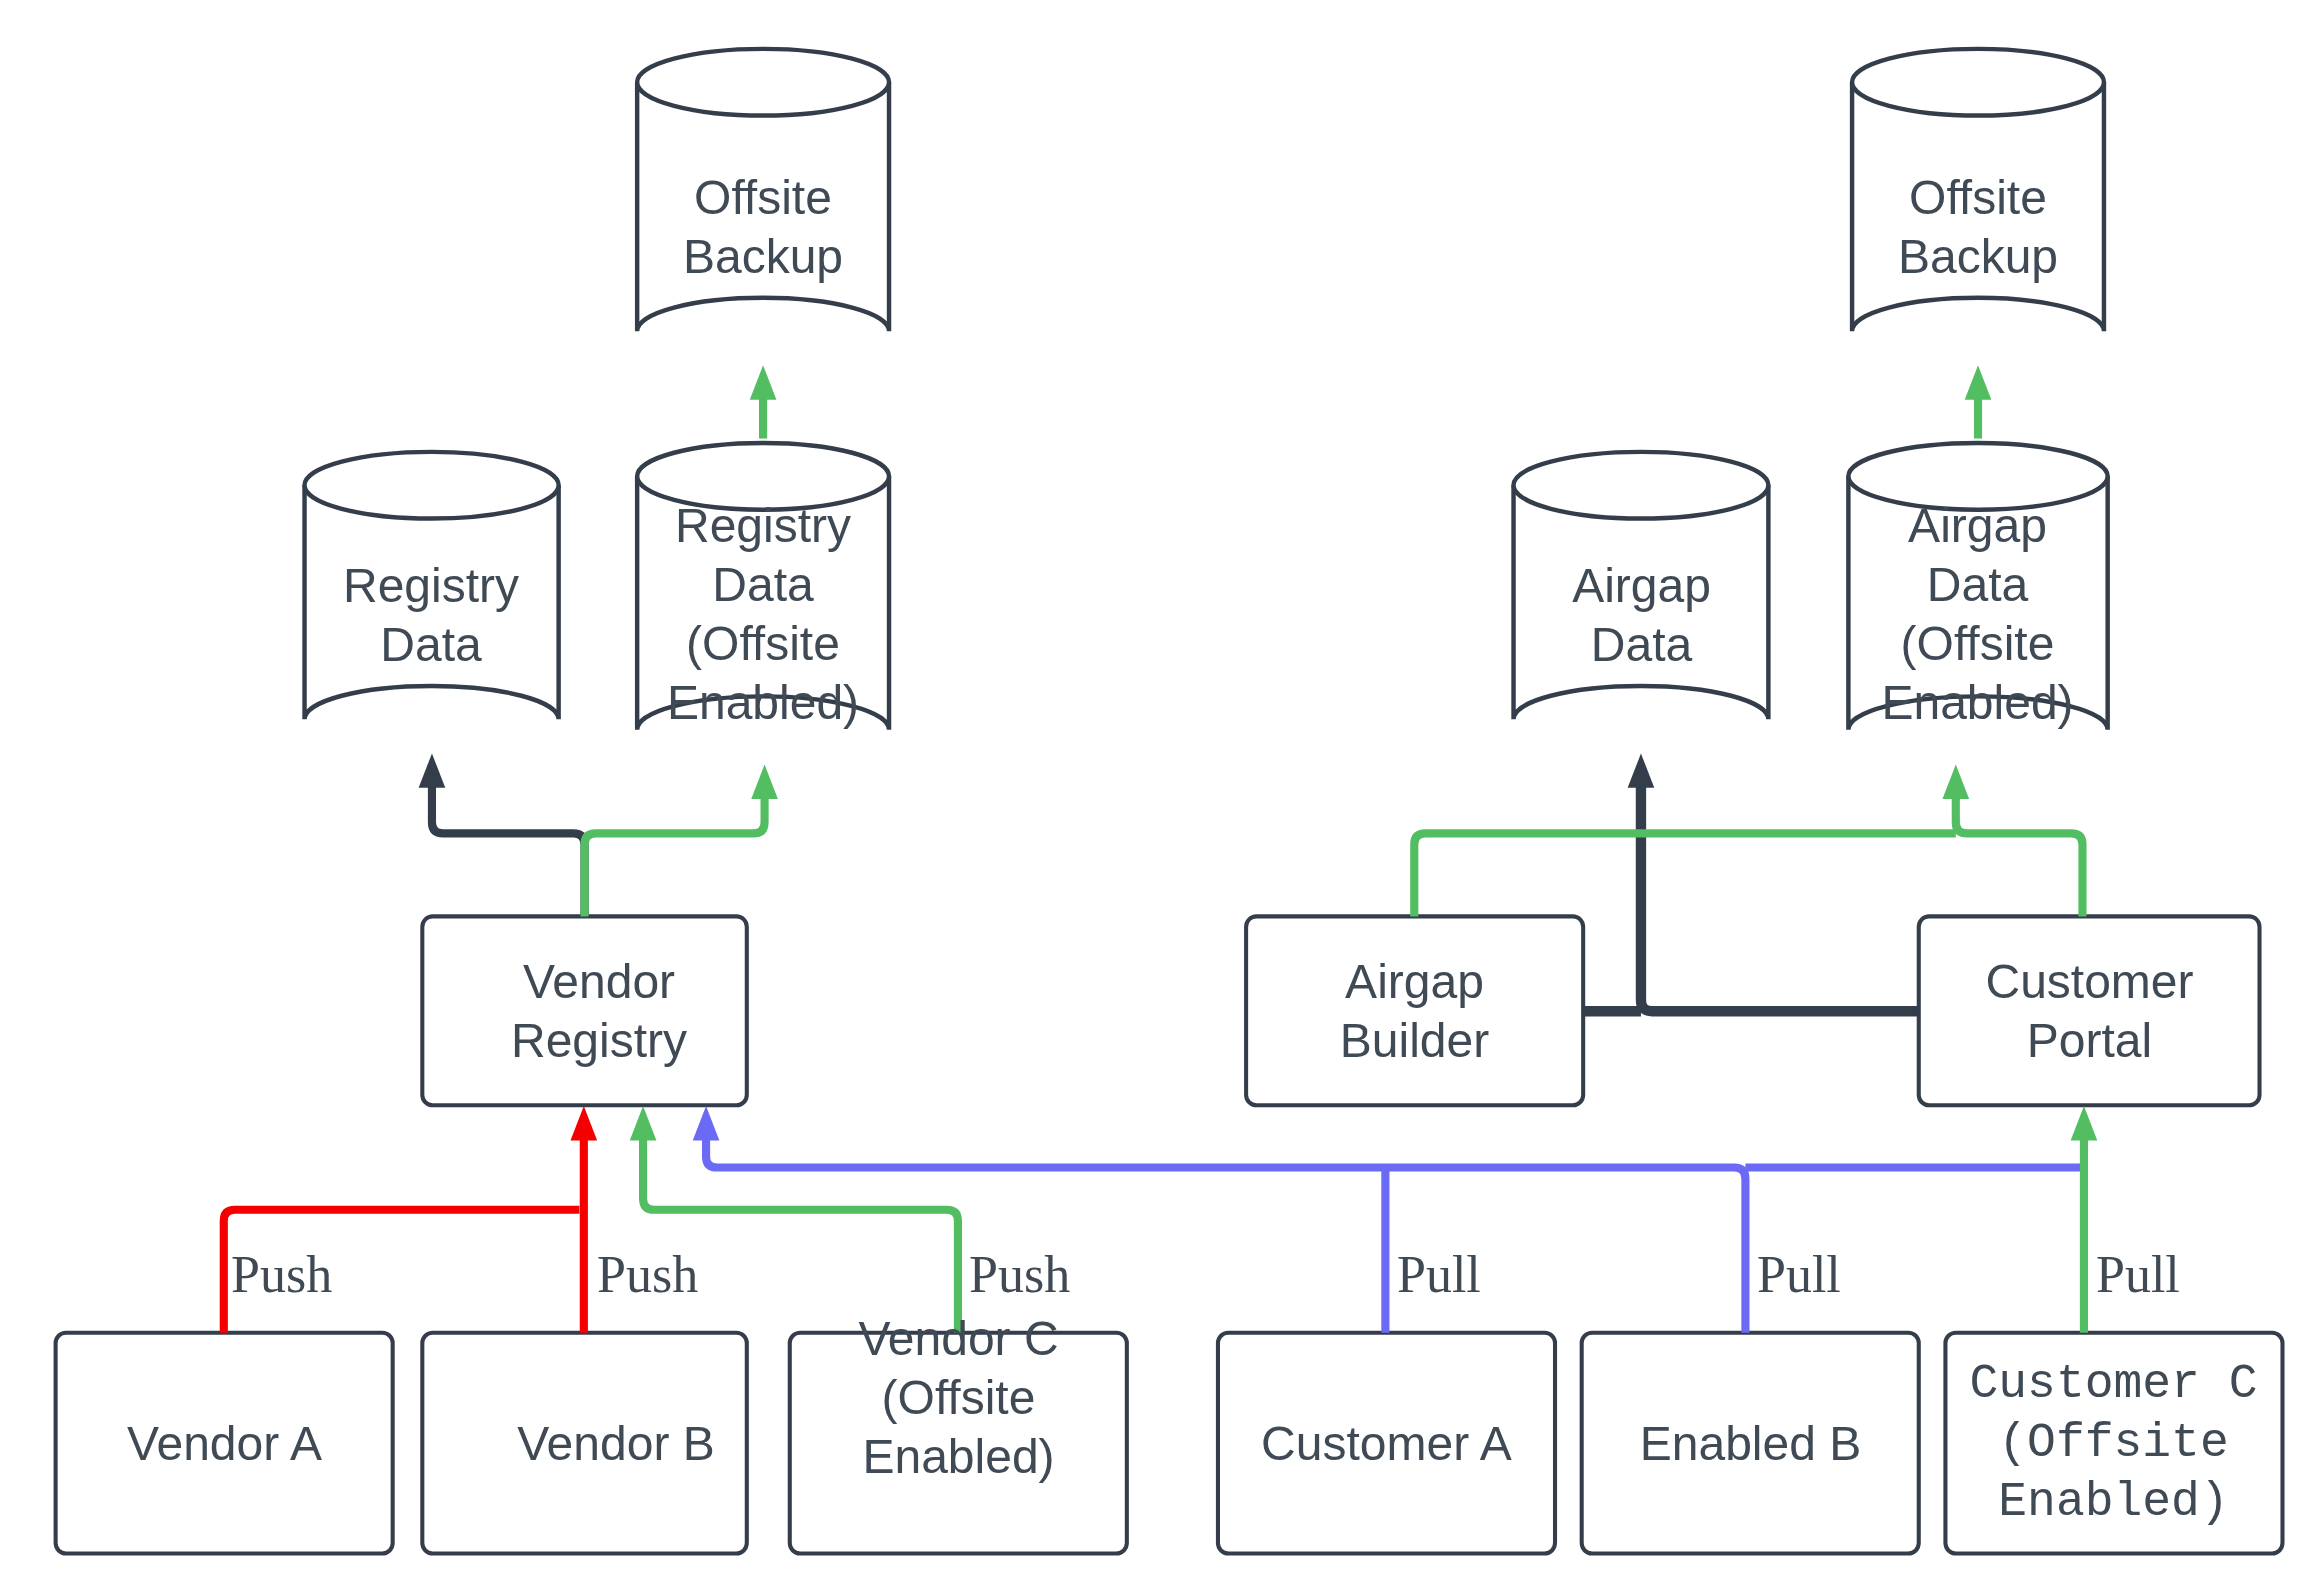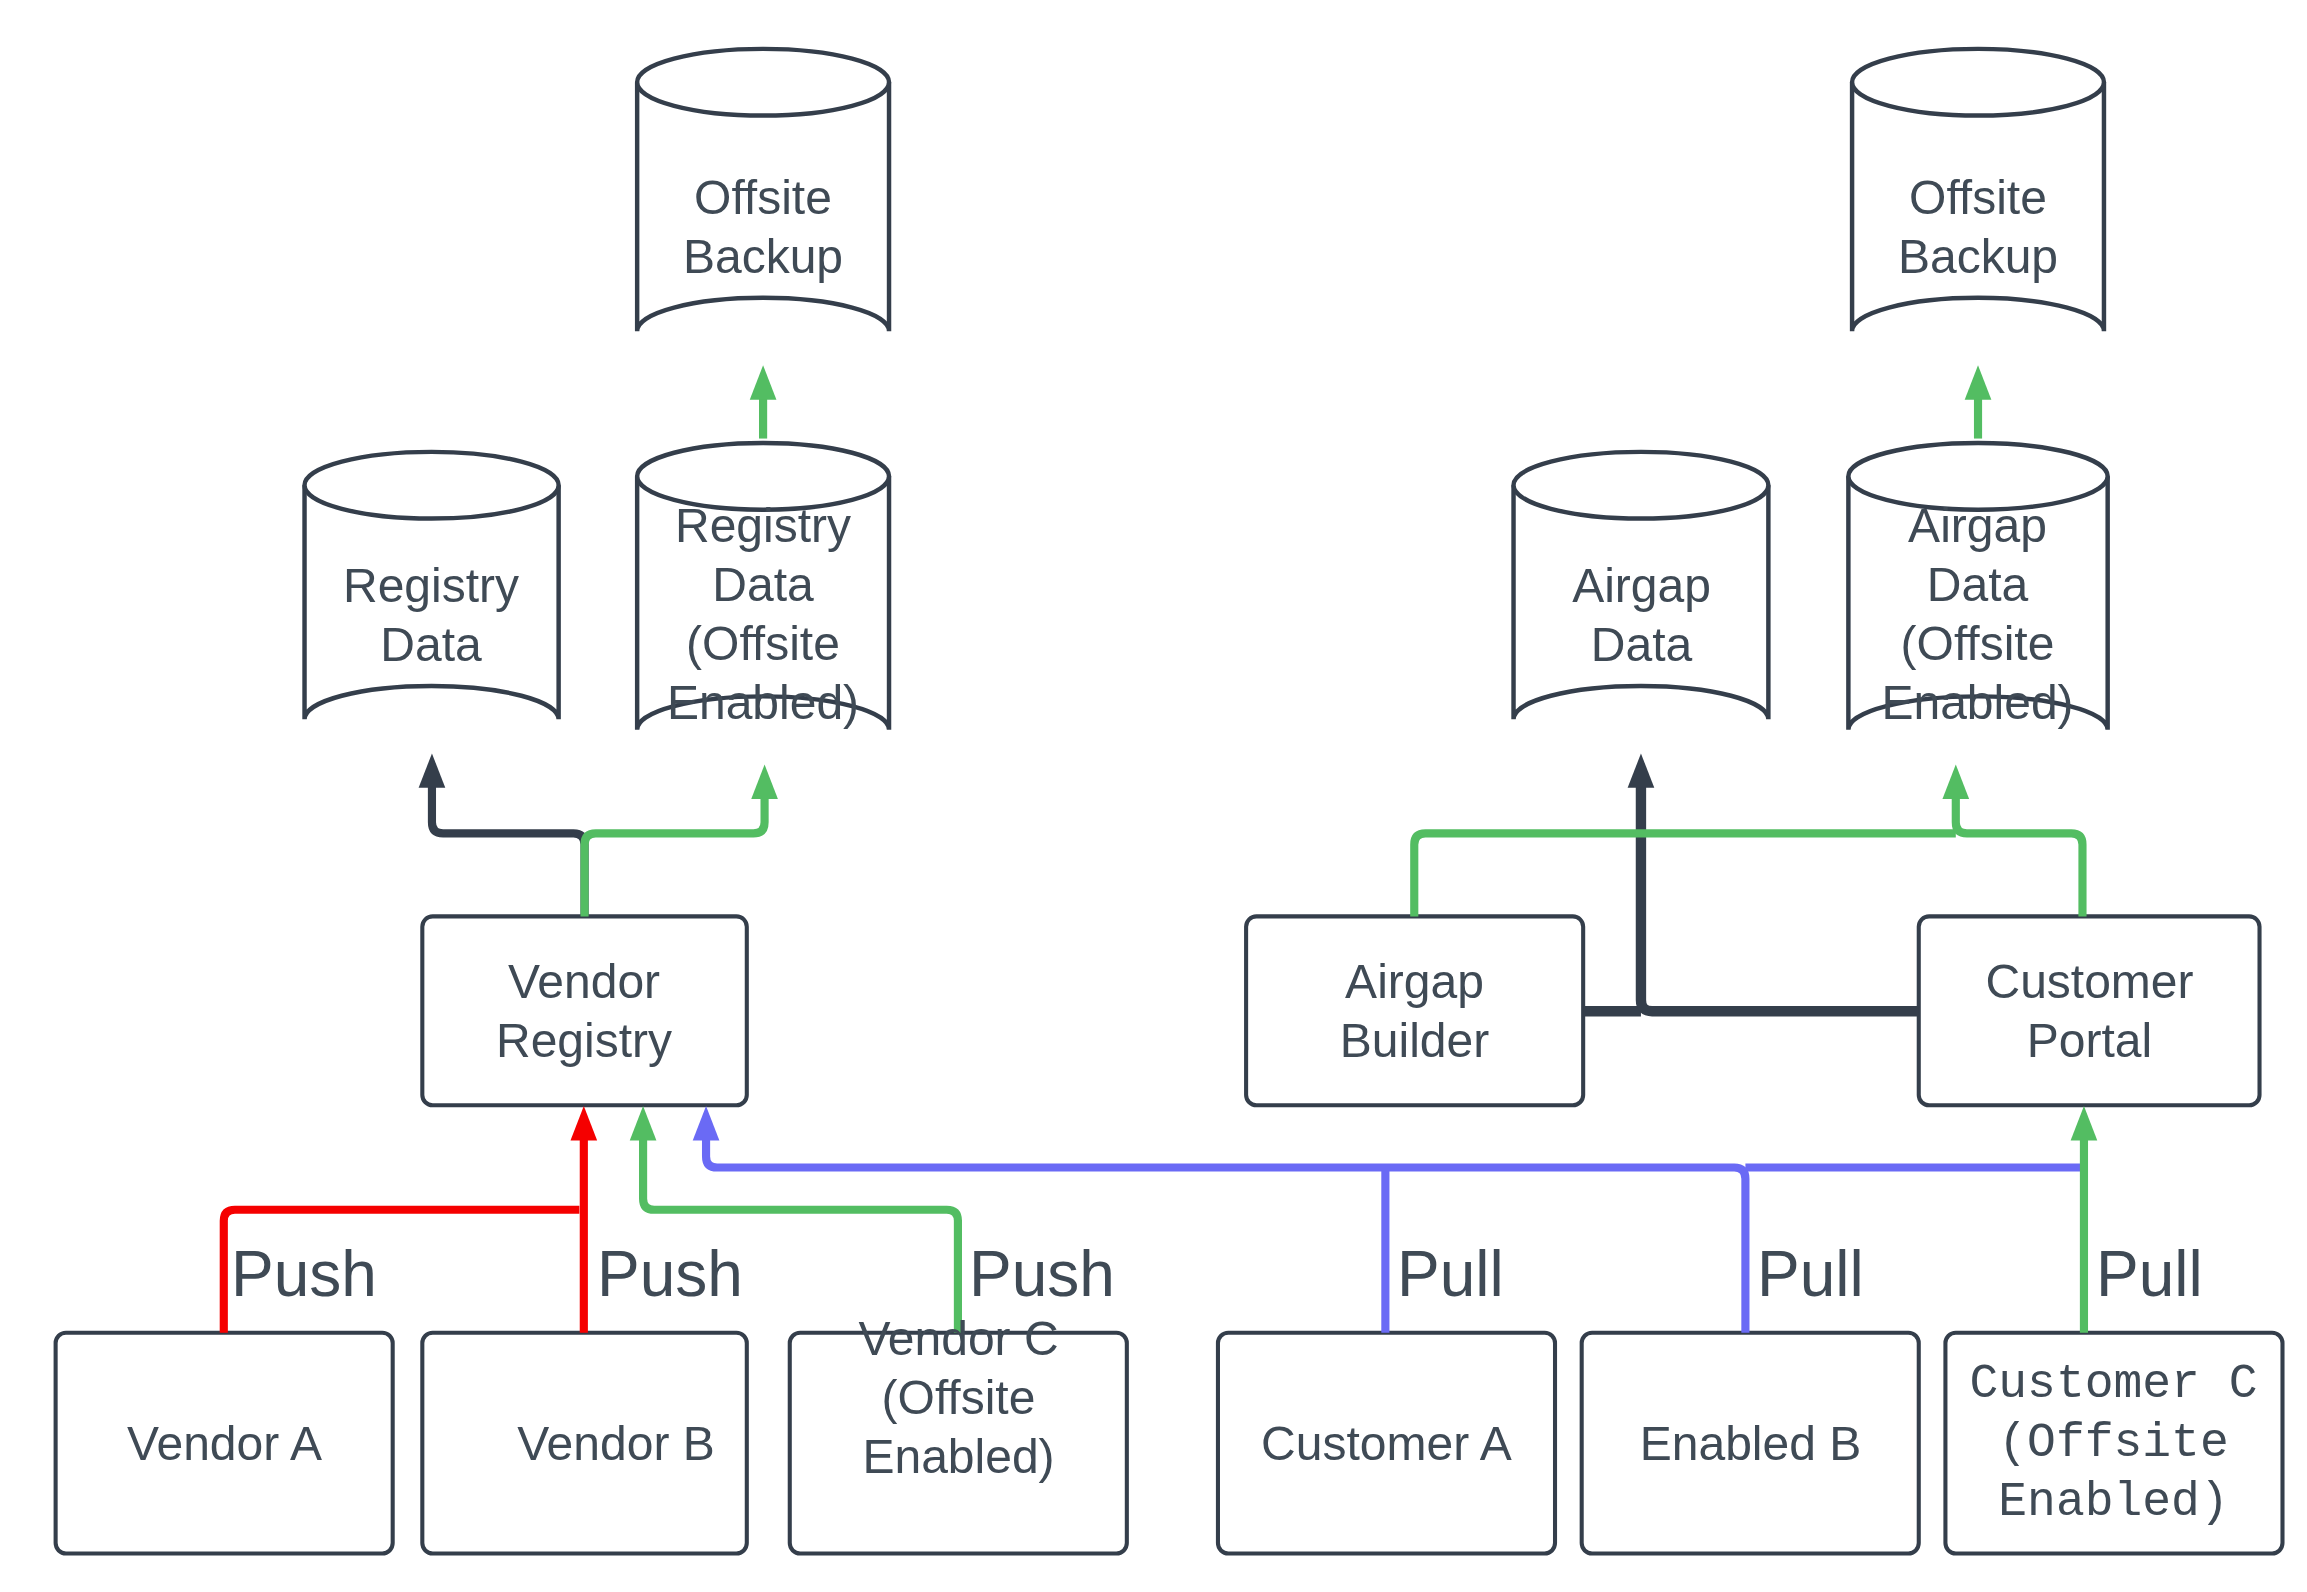--- a/index.html
+++ b/index.html
@@ -27,23 +27,24 @@
   .lbl {
     position: absolute;
     display: flex; align-items: center; justify-content: center;
     text-align: center;
     white-space: pre-line;
     font-size: 48px; line-height: 59px;
     color: var(--label-text, #3F4A55);
   }
   .flow-lbl {
     position: absolute;
-    font-size: 64px; line-height: 59px;
+    font-size: 52px; line-height: 59px;
     color: var(--label-text, #3F4A55);
     white-space: nowrap;
+    font-family: Liberation Serif, serif;
   }
 </style>
 </head>
 <body>
 
 <div id="stage">
 
   <svg id="diagram-svg" width="2307" height="1592" viewBox="0 0 3114 2149">
     <defs>
       <marker id="arrDark" markerUnits="userSpaceOnUse" markerWidth="50" markerHeight="38" refX="2.5" refY="19" orient="auto">
@@ -125,21 +126,21 @@
 Enabled)</div>
   <div class="lbl" style="left:1514px; top:504px;  width:255px; height:222px;">Airgap
 Data</div>
   <div class="lbl" style="left:1848px; top:495px;  width:259px; height:237px;">Airgap
 Data
 (Offsite
 Enabled)</div>
   <div class="lbl" style="left:1852px; top:108px;  width:252px; height:237px;">Offsite
 Backup</div>
 
-  <div class="lbl" style="left:422px;  top:916px; width:324px; height:189px;">Vendor
+  <div class="lbl" style="left:422px;  top:916px; width:324px; height:189px;padding-left:15px;">Vendor
 Registry</div>
   <div class="lbl" style="left:1246px; top:916px; width:337px; height:189px;">Airgap
 Builder</div>
   <div class="lbl" style="left:56px;   top:1333px; width:337px; height:221px;">Vendor A</div>
 
   <div class="lbl" style="left:1919px; top:916px; width:341px; height:189px;">Customer
 Portal</div>
   <div class="lbl" style="left:422px;  top:1333px; width:324px; height:221px;margin-left:32px;">Vendor B</div>
   <div class="lbl" style="left:790px; top:1287px; width:337px; height:221px;">Vendor C
 (Offsite

